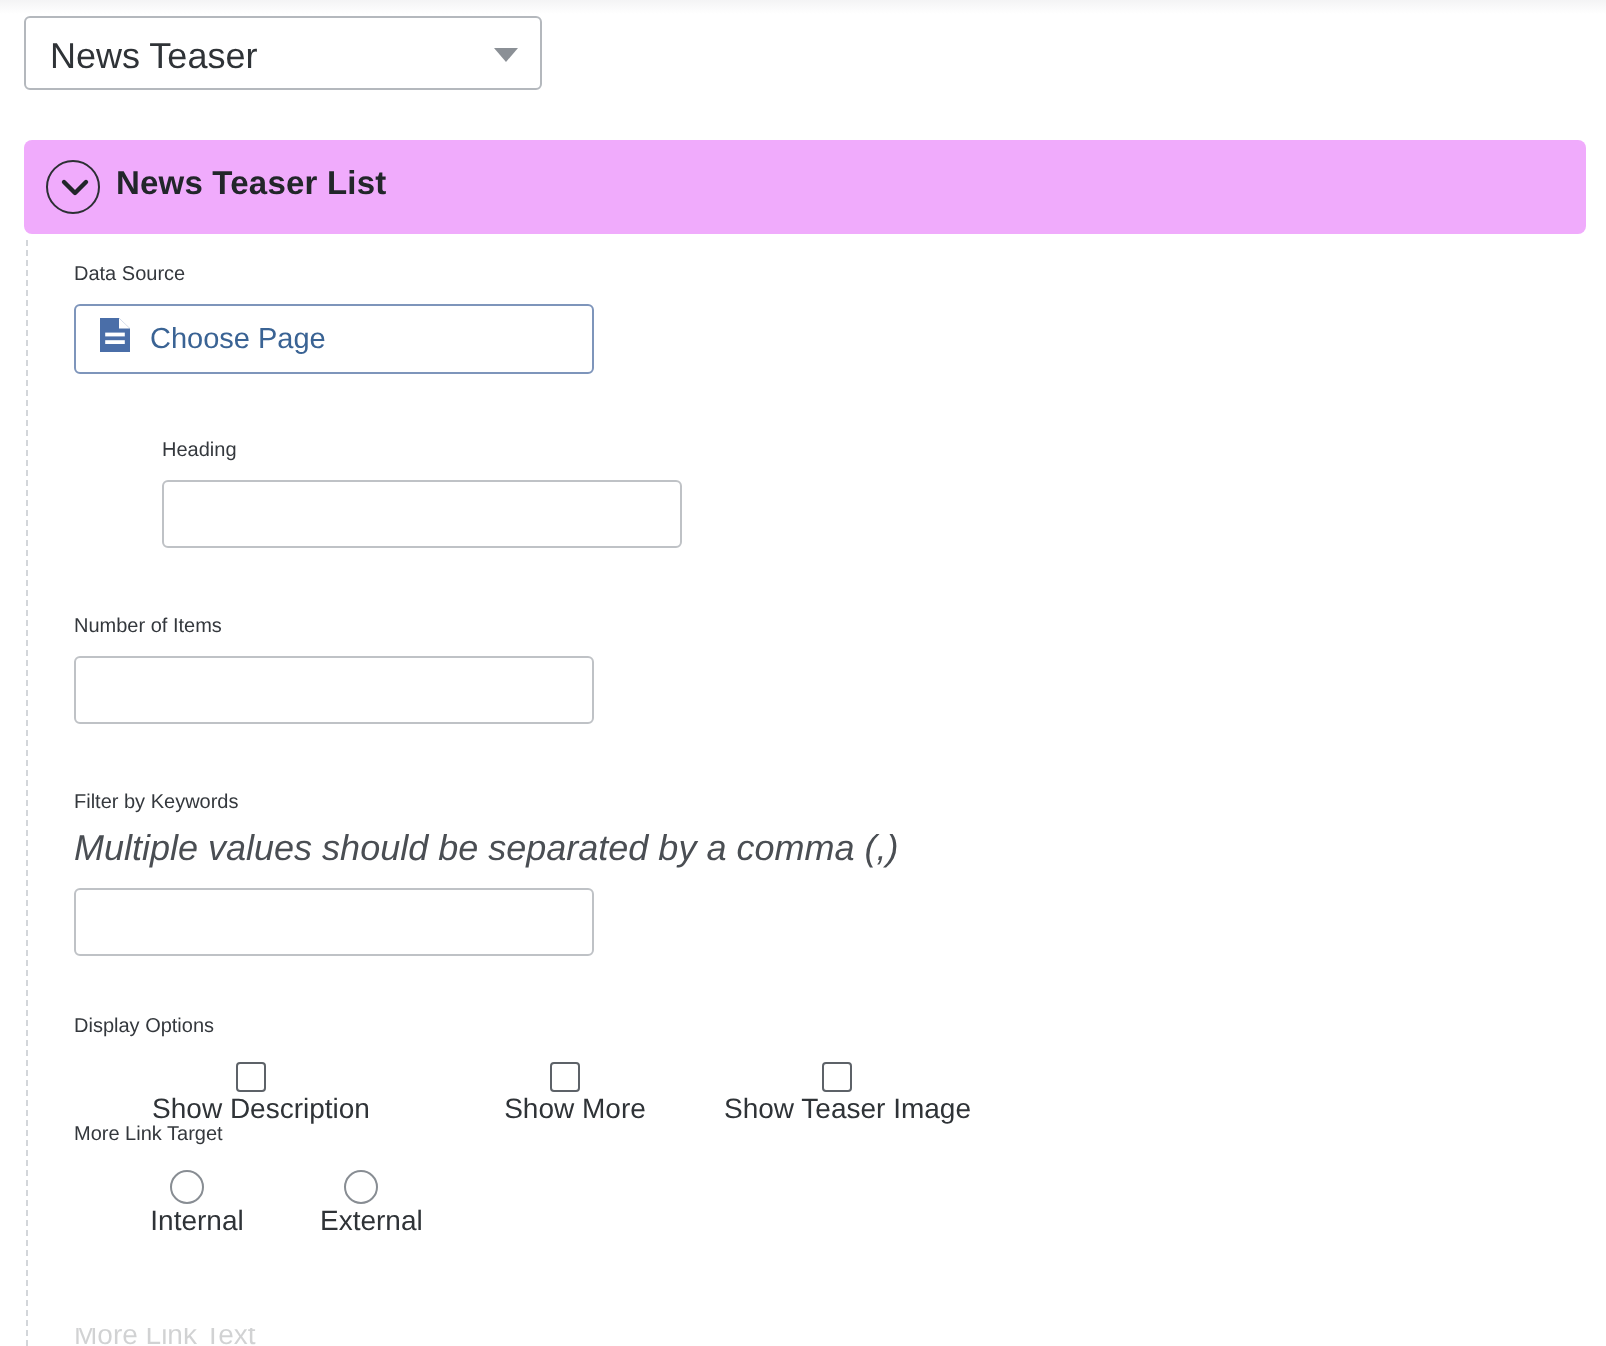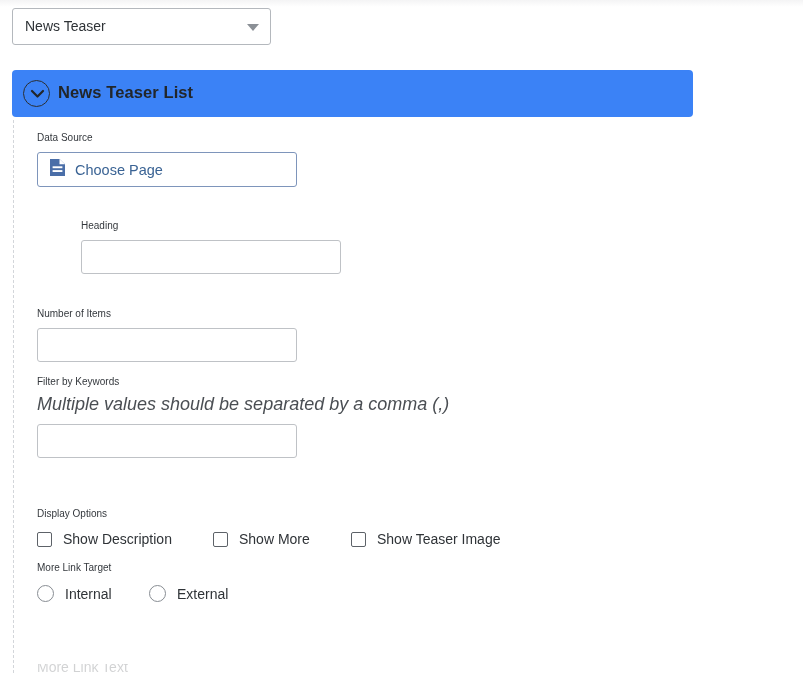--- a/index.html
+++ b/index.html
@@ -41,39 +41,39 @@
     position: absolute;
     left: 12px; top: 8px;
     width: 259px; height: 37px;
     background: #ffffff;
     border: 1px solid #b4b8bd;
     border-radius: 3px;
   }
   .select-value {
     position: absolute;
     left: 12px; top: 9px;
-    font-size: 14px;
+    font-size: 18px;
     color: #2f3337;
     white-space: nowrap;
   }
   .select-caret {
     position: absolute;
     right: 11px; top: 15px;
     width: 0; height: 0;
     border-left: 6px solid transparent;
     border-right: 6px solid transparent;
     border-top: 7px solid #8b9096;
   }
 
   
   .panel-header {
     position: absolute;
     left: 12px; top: 70px;
-    width: 681px; height: 47px;
-    background: #3b82f6;
+    width: 781px; height: 47px;
+    background: #f0abfc;
     border-radius: 4px;
   }
   .panel-toggle {
     position: absolute;
     left: 11px; top: 10px;
     width: 27px; height: 27px;
     border: 1.4px solid #2b2f33;
     border-radius: 50%;
     background: transparent;
     cursor: pointer;
@@ -150,20 +150,21 @@
   
   .option-row {
     display: flex;
     align-items: center;
     margin-top: 12px;
   }
   .option-item {
     display: flex;
     align-items: center;
     cursor: pointer;
+    flex-direction: column;
   }
   .cb-box {
     width: 15px; height: 15px;
     border: 1.5px solid #5d6268;
     border-radius: 2px;
     background: #fff;
     flex: none;
   }
   .rd-box {
     width: 17px; height: 17px;
@@ -239,21 +240,21 @@
   <div class="field" style="top:220px;margin-left:44px;">
     <div class="field-label">Heading</div>
     <input class="text-input" type="text" value="" style="">
   </div>
 
   <div class="field" style="top:308px;">
     <div class="field-label">Number of Items</div>
     <input class="text-input" type="text" value="" style="">
   </div>
 
-  <div class="field" style="top:376px;">
+  <div class="field" style="top:396px;">
     <div class="field-label">Filter by Keywords</div>
     <div class="field-hint">Multiple values should be separated by a comma (,)</div>
     <input class="text-input" type="text" value="" style="">
   </div>
 
   <div class="field" style="top:508px;">
     <div class="field-label">Display Options</div>
     <div class="option-row">
       <label class="option-item" style="width:176px;">
         <span class="cb-box"></span>

